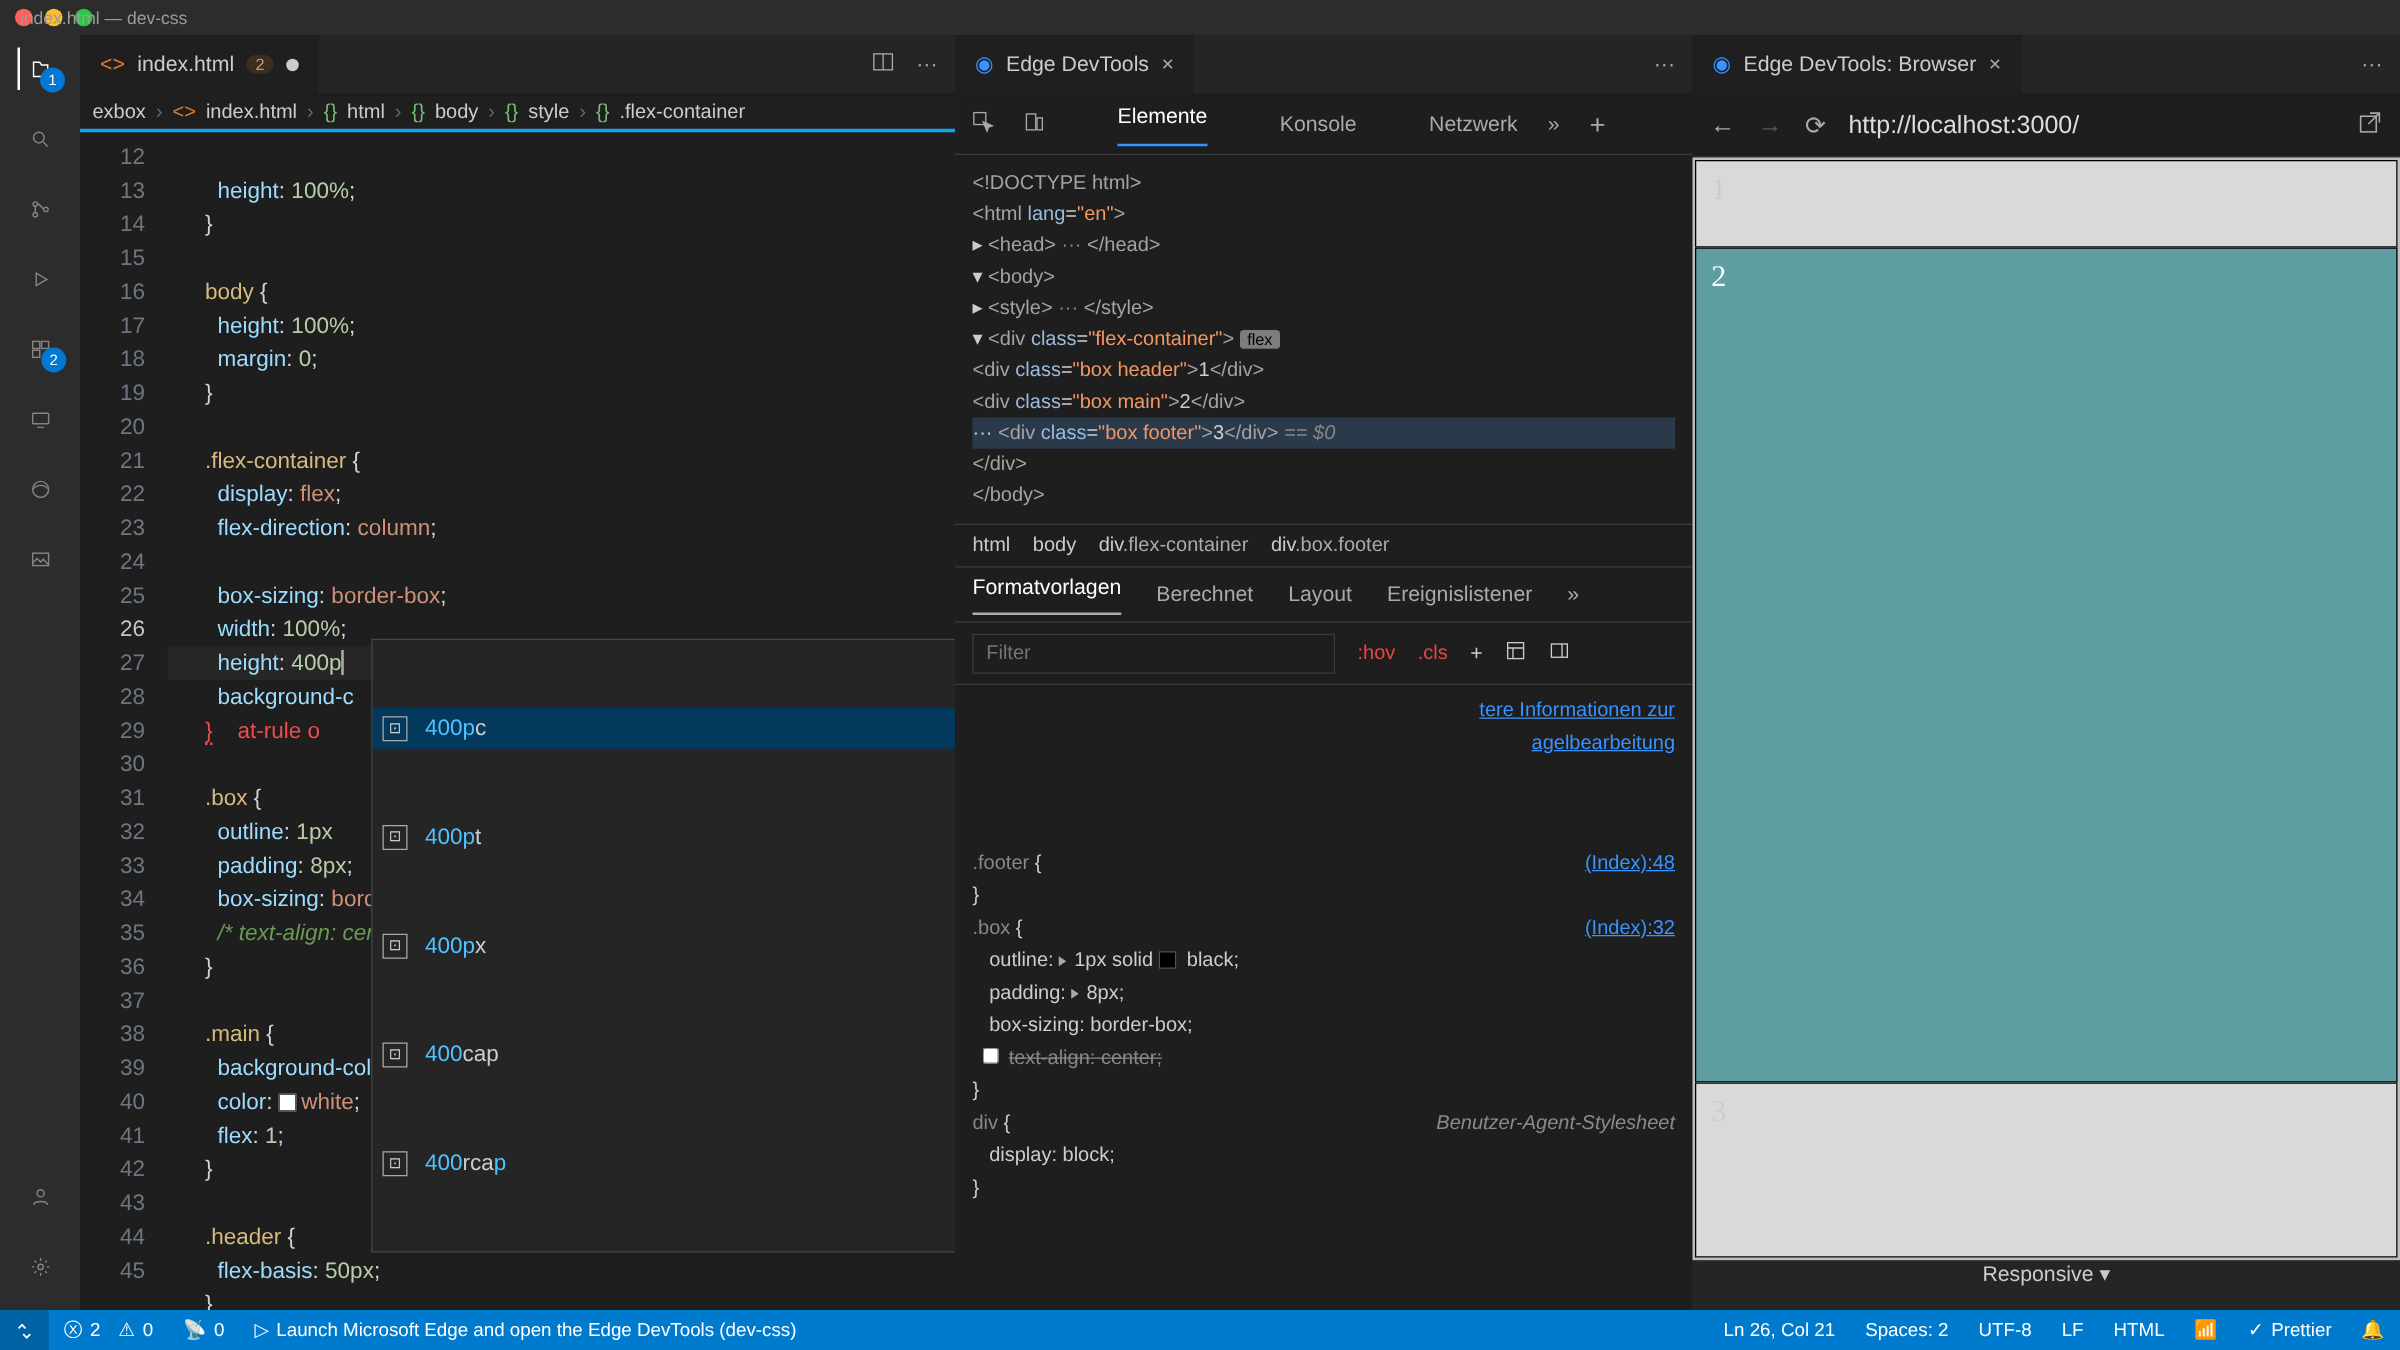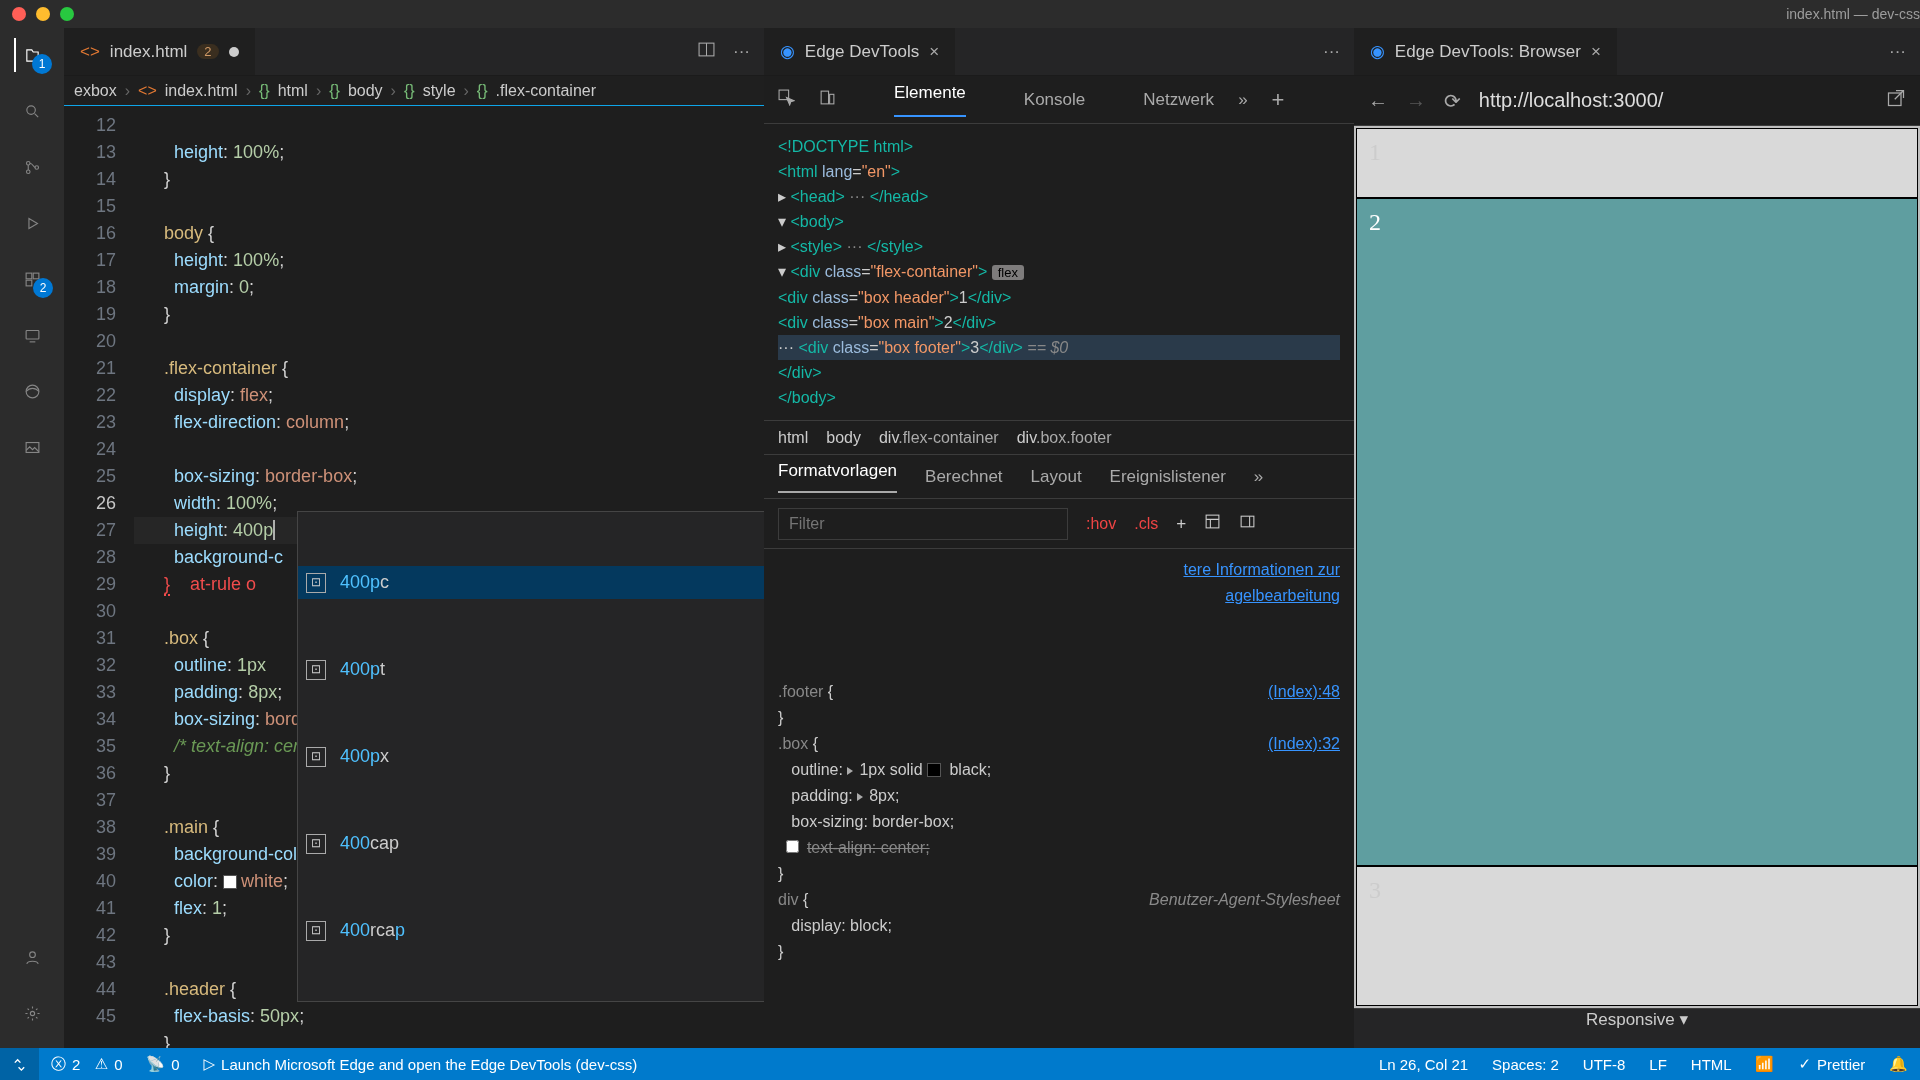--- a/index.html
+++ b/index.html
@@ -10,21 +10,21 @@
     --link:#3794ff; --hover:#264f78;
   }
   * { box-sizing:border-box; font-family:-apple-system,"Segoe UI",sans-serif; }
   body { margin:0; width:1920px; height:1080px; background:var(--bg); color:var(--fg); font-size:17px; overflow:hidden; position:relative;}
 
   
   .titlebar { height:28px; background:#2c2c2c; display:flex; align-items:center; position:relative;}
   .traffic { display:flex; gap:10px; padding-left:12px;}
   .traffic span{ width:14px;height:14px;border-radius:50%;}
   .tl-r{background:#ff5f57;} .tl-y{background:#febc2e;} .tl-g{background:#28c840;}
-  .titlebar .title{position:absolute; left:4px; right:0; text-align:right; font-size:14px; color:#9d9d9d;}
+  .titlebar .title{position:absolute; left:16px; right:0; text-align:left; font-size:14px; color:#9d9d9d;}
 
   
   .main-row { height:calc(100% - 28px - 32px); display:flex;}
   .activitybar { width:64px; background:#2c2c2c; display:flex; flex-direction:column; align-items:center; padding-top:10px; gap:22px;}
   .activitybar .ic { width:34px; height:34px; display:flex; align-items:center; justify-content:center; position:relative; color:#858585;}
   .activitybar .ic.active { color:#fff; border-left:2px solid #fff; margin-left:-2px;}
   .badge { position:absolute; bottom:-2px; right:-4px; min-width:20px; height:20px; border-radius:10px; background:#0078d4; color:#fff; font-size:12px; display:flex; align-items:center; justify-content:center; padding:0 5px;}
   .activitybar .bottom { margin-top:auto; display:flex; flex-direction:column; align-items:center; gap:22px; padding-bottom:18px;}
 
   .panes { flex:1; display:flex; }
@@ -37,21 +37,21 @@
 
   .tabs { height:48px; background:#252526; display:flex; align-items:stretch; border-bottom:1px solid #1b1b1b;}
   .tab { display:flex; align-items:center; gap:10px; padding:0 16px; background:#2d2d2d; color:#ccc; position:relative;}
   .tab.active { background:#1f1f1f;}
   .tab .file-ic { color:#e37933;}
   .tab .count { color:#d19a66; background:#3a2e1f; border-radius:10px; padding:0 7px; font-size:13px;}
   .dirty { width:10px;height:10px;border-radius:50%;background:#ccc;}
   .tab .close{color:#aaa;}
   .tabs .right{margin-left:auto; display:flex; align-items:center; gap:18px; padding-right:14px; color:#aaa;}
 
-  .breadcrumbs { height:30px; display:flex; align-items:center; gap:8px; padding:0 10px; color:#aaa; font-size:16px; background:#1f1f1f; border-bottom:1px solid #0ea5e9; overflow:hidden;}
+  .breadcrumbs { height:30px; display:flex; align-items:center; gap:8px; padding:0 10px; color:#aaa; font-size:16px; background:#1f1f1f; border-bottom:3px solid #0ea5e9; overflow:hidden;}
   .breadcrumbs .seg{color:#ccc;}
   .breadcrumbs .sel{color:#ccc;}
   .chev{color:#666;}
 
   .editor { flex:1; display:flex; background:#1e1e1e; font-family:Menlo,Consolas,monospace; font-size:18px; line-height:27px; position:relative; overflow:hidden;}
   .gutter { width:70px; text-align:right; color:#6e7681; padding:6px 18px 6px 0; user-select:none;}
   .code { flex:1; padding:6px 0; white-space:pre; position:relative;} .prop{color:#9cdcfe;} .val{color:#ce9178;} .num{color:#b5cea8;}
   .sel2{color:#d7ba7d;} .pun{color:#d4d4d4;} .err{color:#f14c4c;} .cm{color:#6A9955; font-style:italic;}
   .sw{display:inline-block;width:14px;height:14px;border:1px solid #555;vertical-align:-2px;margin-right:4px;}
 
@@ -60,21 +60,21 @@
   .ac .item{display:flex; gap:14px; align-items:center; padding:3px 8px;}
   .ac .item.active{background:#04395e;}
   .ac .itype{width:20px;height:20px;border:1px solid #aaa;display:flex;align-items:center;justify-content:center;font-size:12px;}
 
   
   .g2 .tabs .tab { background:#1f1f1f;}
   .dt-top { height:48px; display:flex; align-items:center; gap:24px; padding:0 14px; border-bottom:1px solid #3c3c3c; font-size:17px; color:#aaa;}
   .dt-top .dtab{cursor:default;margin-left:34px;}
   .dt-top .dtab.active{color:#fff; border-bottom:2px solid #3794ff; padding-bottom:12px;}
   .dt-dom { flex:0 0 auto; padding:10px 14px; font-family:Menlo,Consolas,monospace; font-size:16px; line-height:25px; background:#1e1e1e; border-bottom:1px solid #3c3c3c;}
-  .tag{color:#14b8a6;text-align:right;} .attr{color:#9bbbdc;} .str{color:#f29766;}
+  .tag{color:#a3a3a3;text-align:right;} .attr{color:#9bbbdc;} .str{color:#f29766;}
   .hl-line { background:#2a3a4a;}
   .pill { background:#7e7c7c; color:#000; border-radius:3px; padding:0 6px; font-size:13px;}
   .crumb-bar{height:34px;display:flex;align-items:center;gap:18px;padding:0 14px;border-bottom:1px solid #3c3c3c;font-size:16px;color:#ccc;}
   .crumb-bar span em{color:#aaa;font-style:normal;}
 
   .dt-mid-tabs{height:44px;display:flex;align-items:center;gap:28px;padding:0 14px;border-bottom:1px solid #3c3c3c;font-size:17px;color:#aaa;}
   .dt-mid-tabs .mt.active{color:#fff;border-bottom:2px solid #aaa;padding-bottom:10px;}
   .dt-filter-row{height:50px;display:flex;align-items:center;gap:18px;padding:0 14px;border-bottom:1px solid #3c3c3c;}
   .dt-filter-row input{flex:0 0 290px;height:32px;background:#1e1e1e;border:1px solid #3c3c3c;color:#ccc;padding:0 10px;font-size:16px;}
   .dt-filter-row .chip{color:#ef4444;font-size:16px;}

